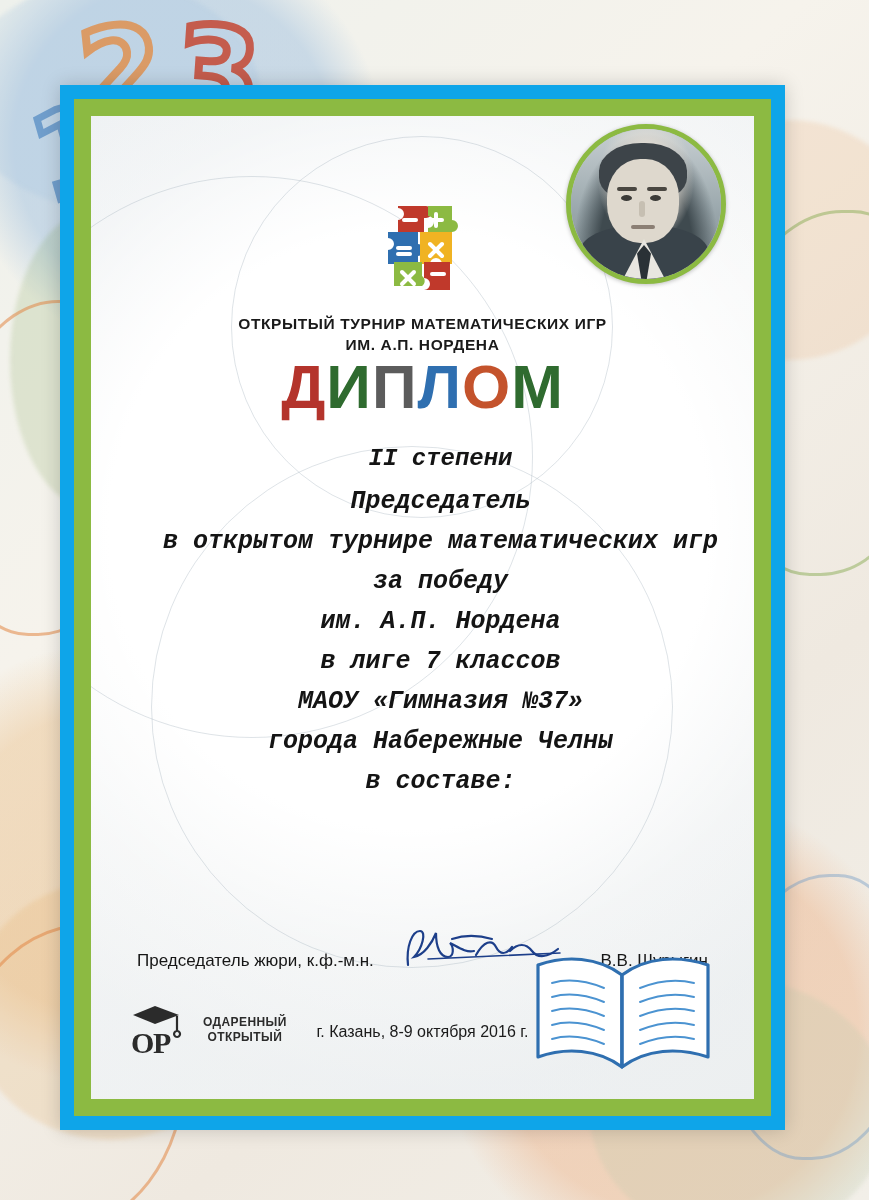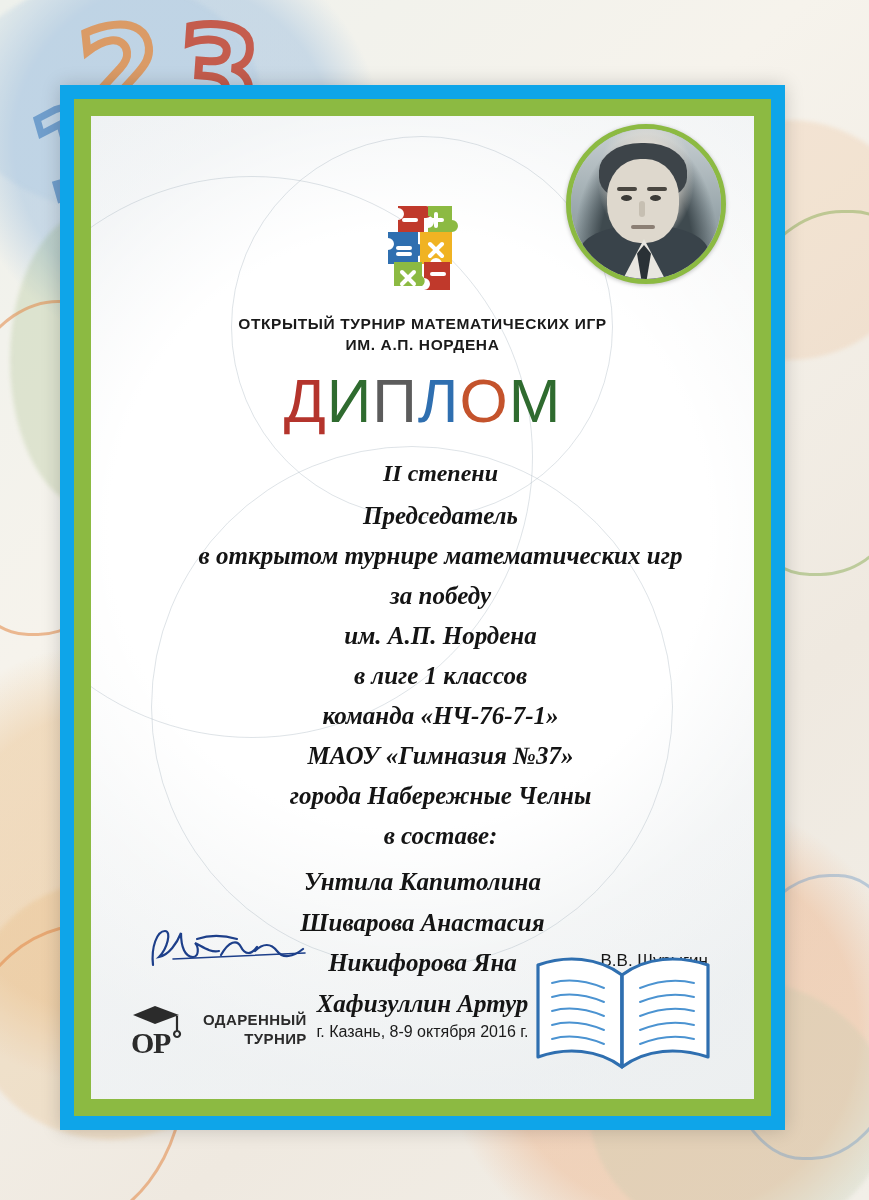--- a/index.html
+++ b/index.html
@@ -174,31 +174,30 @@
   }
   .org-line {
     font-family: "Liberation Sans", sans-serif;
     font-weight: 700;
     font-size: 15.5px;
     letter-spacing: .6px;
     line-height: 1.35;
     color: #1a1a1a;
   }
   .diploma {
-    margin-top: 14px;
-    font-family: "Liberation Sans", sans-serif;
-    font-weight: 400;
+    font-family: "Liberation Sans", sans-serif;
+    font-weight: 700;
     font-size: 62px;
     letter-spacing: 1px;
     line-height: 1;
   }
   .diploma span { display: inline-block; }
   .body-lines {
     margin-top: 22px;
-    font-family: Liberation Serif, serif;
+    font-family: Liberation Mono, monospace;
     font-style: italic;
     font-weight: 700;
     font-size: 25px;
     line-height: 1.60;
     color: #141414;
     margin-left: 36px;
   }
   .body-lines .degree { font-size: 24px; }
   .body-lines .spacer-sm { height: 4px; }
   .names {
@@ -243,25 +242,25 @@
     left: 38px;
     bottom: 40px;
     display: flex;
     align-items: center;
     gap: 8px;
   }
   .or-mark { position: relative; width: 66px; height: 58px; }
   .or-text {
     font-family: "Liberation Sans", sans-serif;
     font-weight: 700;
-    font-size: 15px;
+    font-size: 12px;
     line-height: 1.25;
     letter-spacing: .4px;
     color: #2b2b2b;
-    text-align: right;
+    text-align: center;
   }
 
   
   .book {
     position: absolute;
     right: 26px;
     bottom: 10px;
     width: 210px;
     height: 150px;
   }
@@ -347,36 +346,30 @@
 
         <div class="diploma" id="diploma-title"><span style="color: rgb(180, 52, 44);">Д</span><span style="color: rgb(47, 107, 47);">И</span><span style="color: rgb(92, 92, 92);">П</span><span style="color: rgb(47, 111, 176);">Л</span><span style="color: rgb(196, 83, 44);">О</span><span style="color: rgb(47, 107, 47);">М</span></div>
 
         <div class="body-lines">
           <div class="degree">II степени</div>
           <div class="spacer-sm"></div>
           <div>Председатель</div>
           <div>в открытом турнире математических игр</div>
           <div>за победу</div>
           <div>им. А.П. Нордена</div>
-          <div>в лиге 1 классов</div>
-          <div>команда «НЧ-76-7-1»</div>
+          <div>в лиге 7 классов</div>
           <div>МАОУ «Гимназия №37»</div>
           <div>города Набережные Челны</div>
           <div>в составе:</div>
         </div>
 
-        <div class="names">
-          <div>Унтила Капитолина</div>
-          <div>Шиварова Анастасия</div>
-          <div>Никифорова Яна</div>
-          <div>Хафизуллин Артур</div>
-        </div>
       </div>
 
       <div class="sign-row">
+        <div>Председатель жюри, к.ф.-м.н.</div>
         <div class="sign-mid">
           <svg viewBox="0 0 190 48" width="190" height="48">
             <g fill="none" stroke="#1d3f8a" stroke-width="2.2" stroke-linecap="round">
               <path d="M16 40 C 14 22, 20 6, 28 6 C 35 6, 30 24, 22 32 C 32 30, 40 18, 44 8 C 44 22, 48 32, 56 32 C 62 32, 62 22, 58 18 C 66 22, 74 28, 82 26"></path>
               <path d="M60 14 C 72 10, 86 10, 100 14"></path>
               <path d="M84 30 C 92 16, 100 14, 104 22 C 108 30, 114 30, 120 22"></path>
               <path d="M118 26 C 126 18, 134 18, 140 26 C 146 34, 156 32, 166 24"></path>
               <path d="M36 34 L 168 28" stroke-width="1.6"></path>
             </g>
           </svg>
@@ -390,21 +383,21 @@
         <div class="or-mark">
           <svg viewBox="0 0 66 58" width="66" height="58">
             <path d="M4 14 L26 5 L50 14 L26 23 Z" fill="#2b2b2b"></path>
             <path d="M48 15 L48 30 M48 30 a3 3 0 1 0 0.1 0" stroke="#2b2b2b" stroke-width="2.2" fill="none"></path>
             <text x="2" y="52" font-family="Liberation Serif, serif" font-size="30" font-weight="700" fill="#2b2b2b">О</text>
             <text x="24" y="52" font-family="Liberation Serif, serif" font-size="30" font-weight="700" fill="#2b2b2b">Р</text>
           </svg>
         </div>
         <div class="or-text">
           <div>ОДАРЕННЫЙ</div>
-          <div>ТУРНИР</div>
+          <div>ОТКРЫТЫЙ</div>
         </div>
       </div>
 
       <div class="book">
         <svg viewBox="0 0 210 150" width="210" height="150">
           <g fill="#ffffff" stroke="#2f6fb0" stroke-width="3.2" stroke-linejoin="round">
             <path d="M104 36 C 80 18, 48 16, 20 26 L 20 118 C 48 108, 80 110, 104 128 Z"></path>
             <path d="M104 36 C 128 18, 160 16, 190 26 L 190 118 C 160 108, 128 110, 104 128 Z"></path>
           </g>
           <g stroke="#4b93d1" stroke-width="2" fill="none" stroke-linecap="round">

